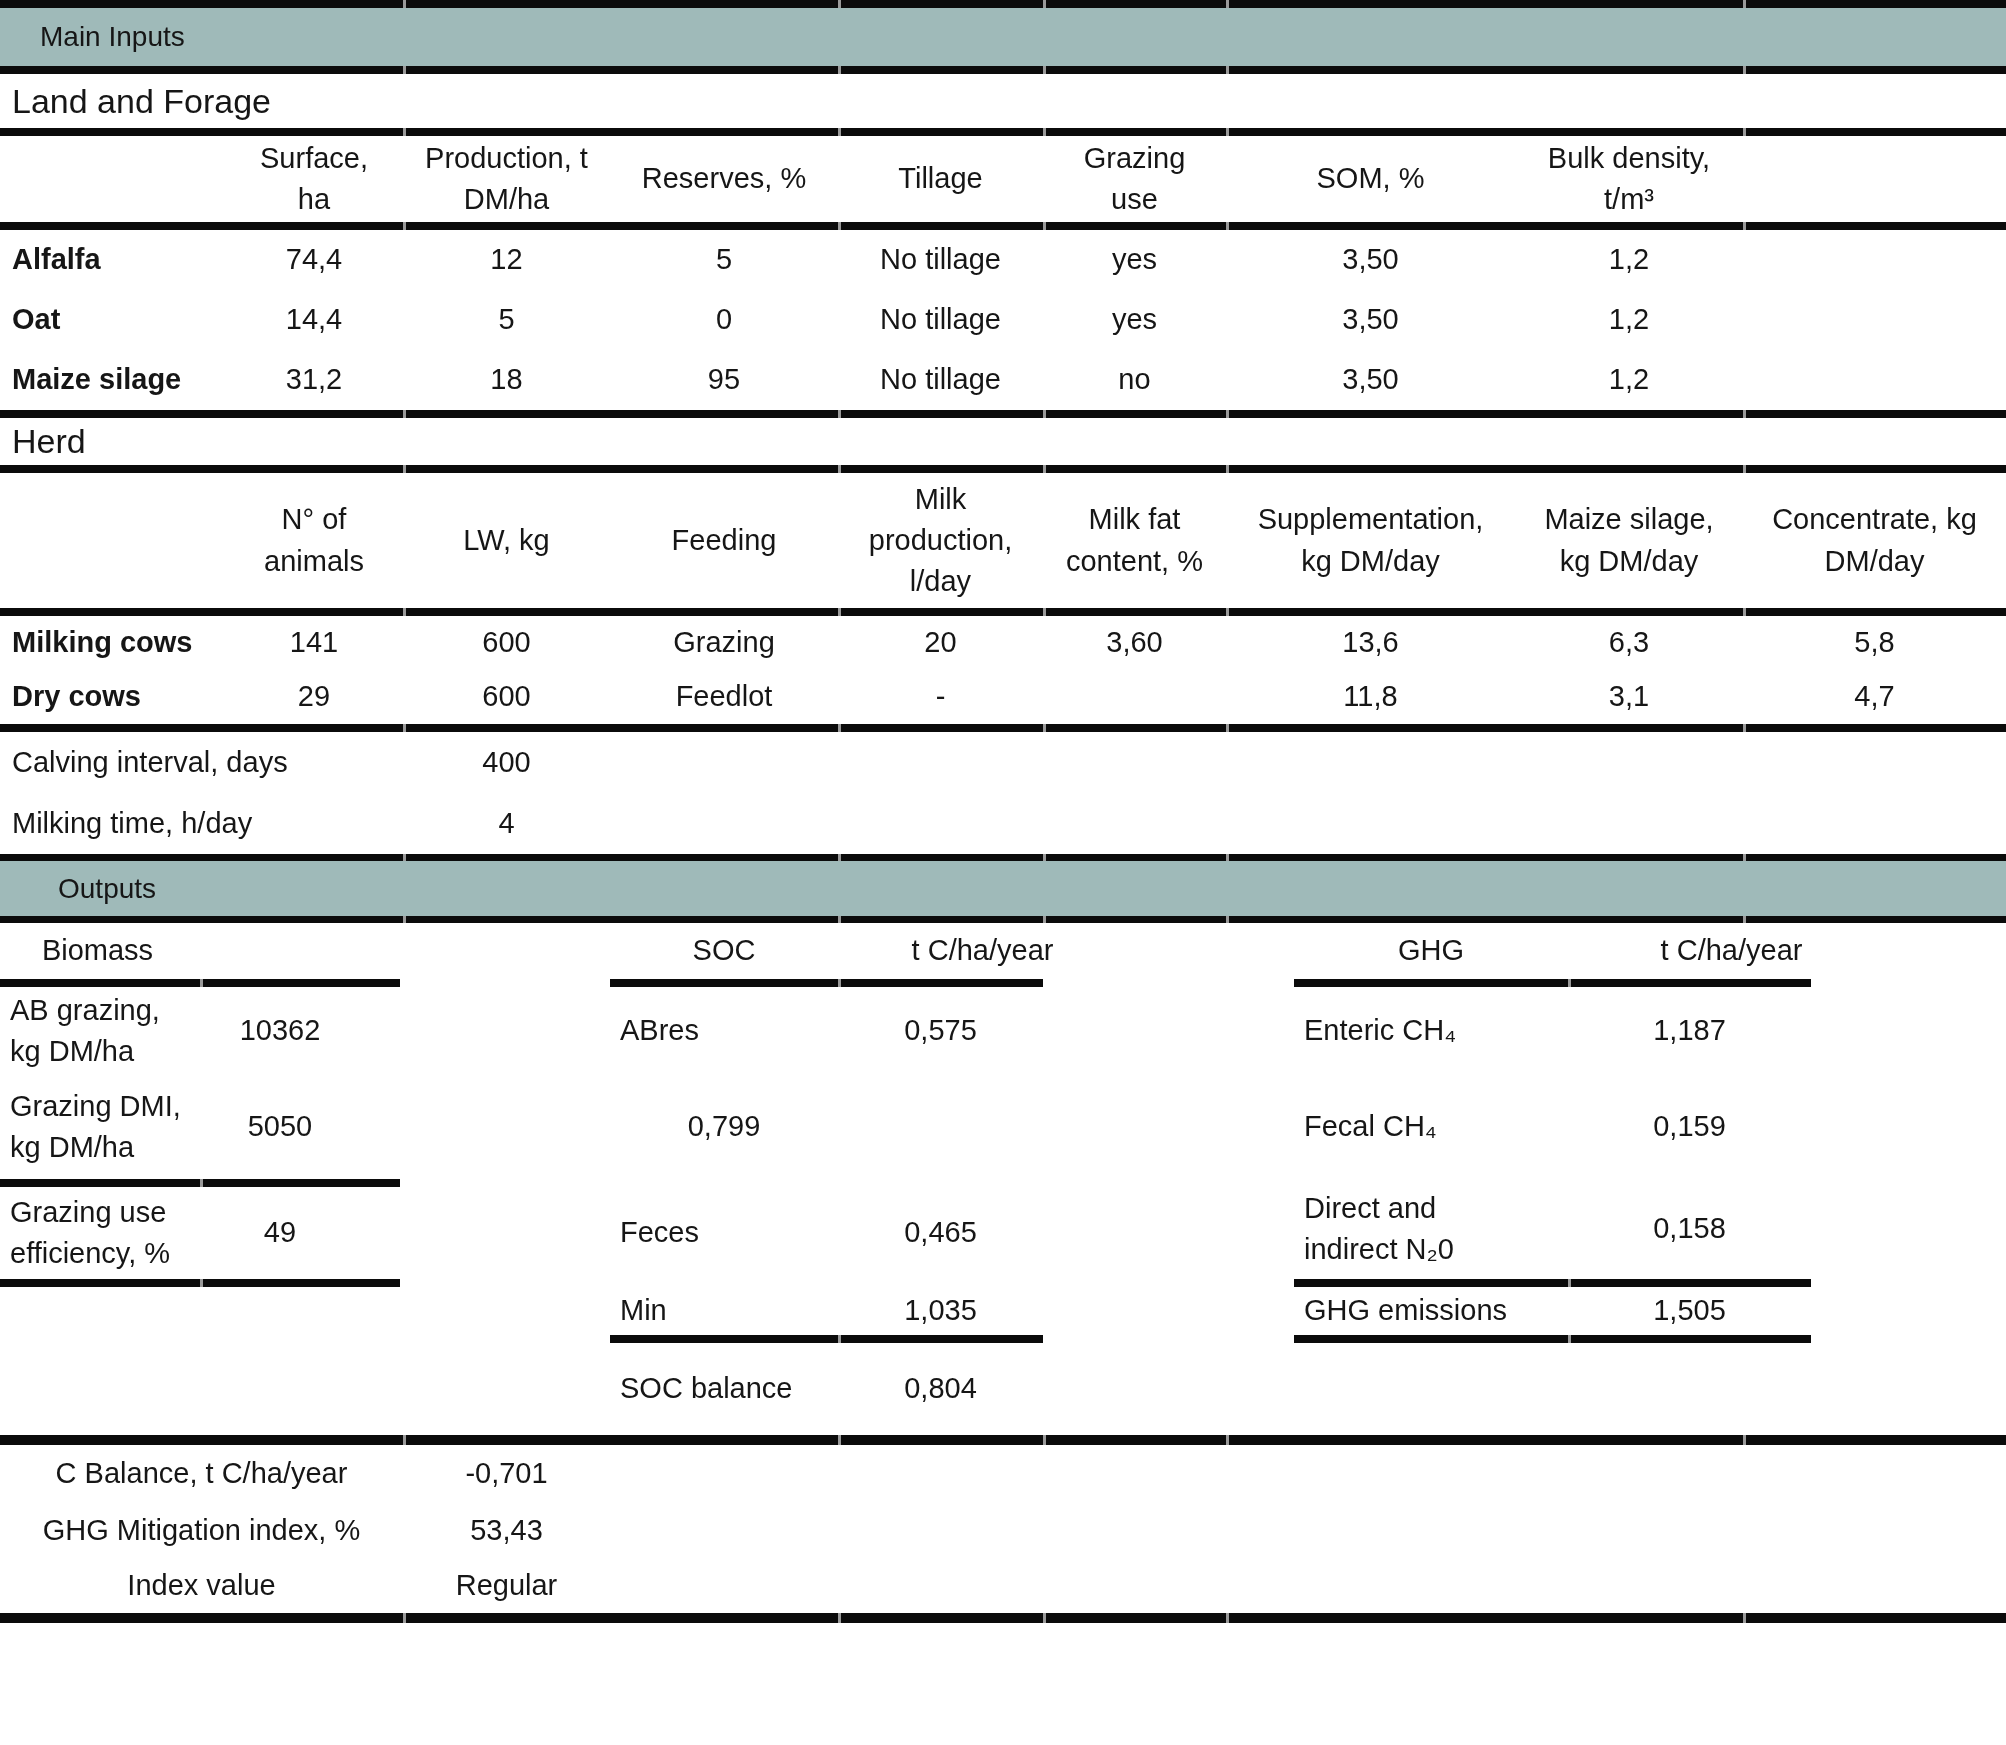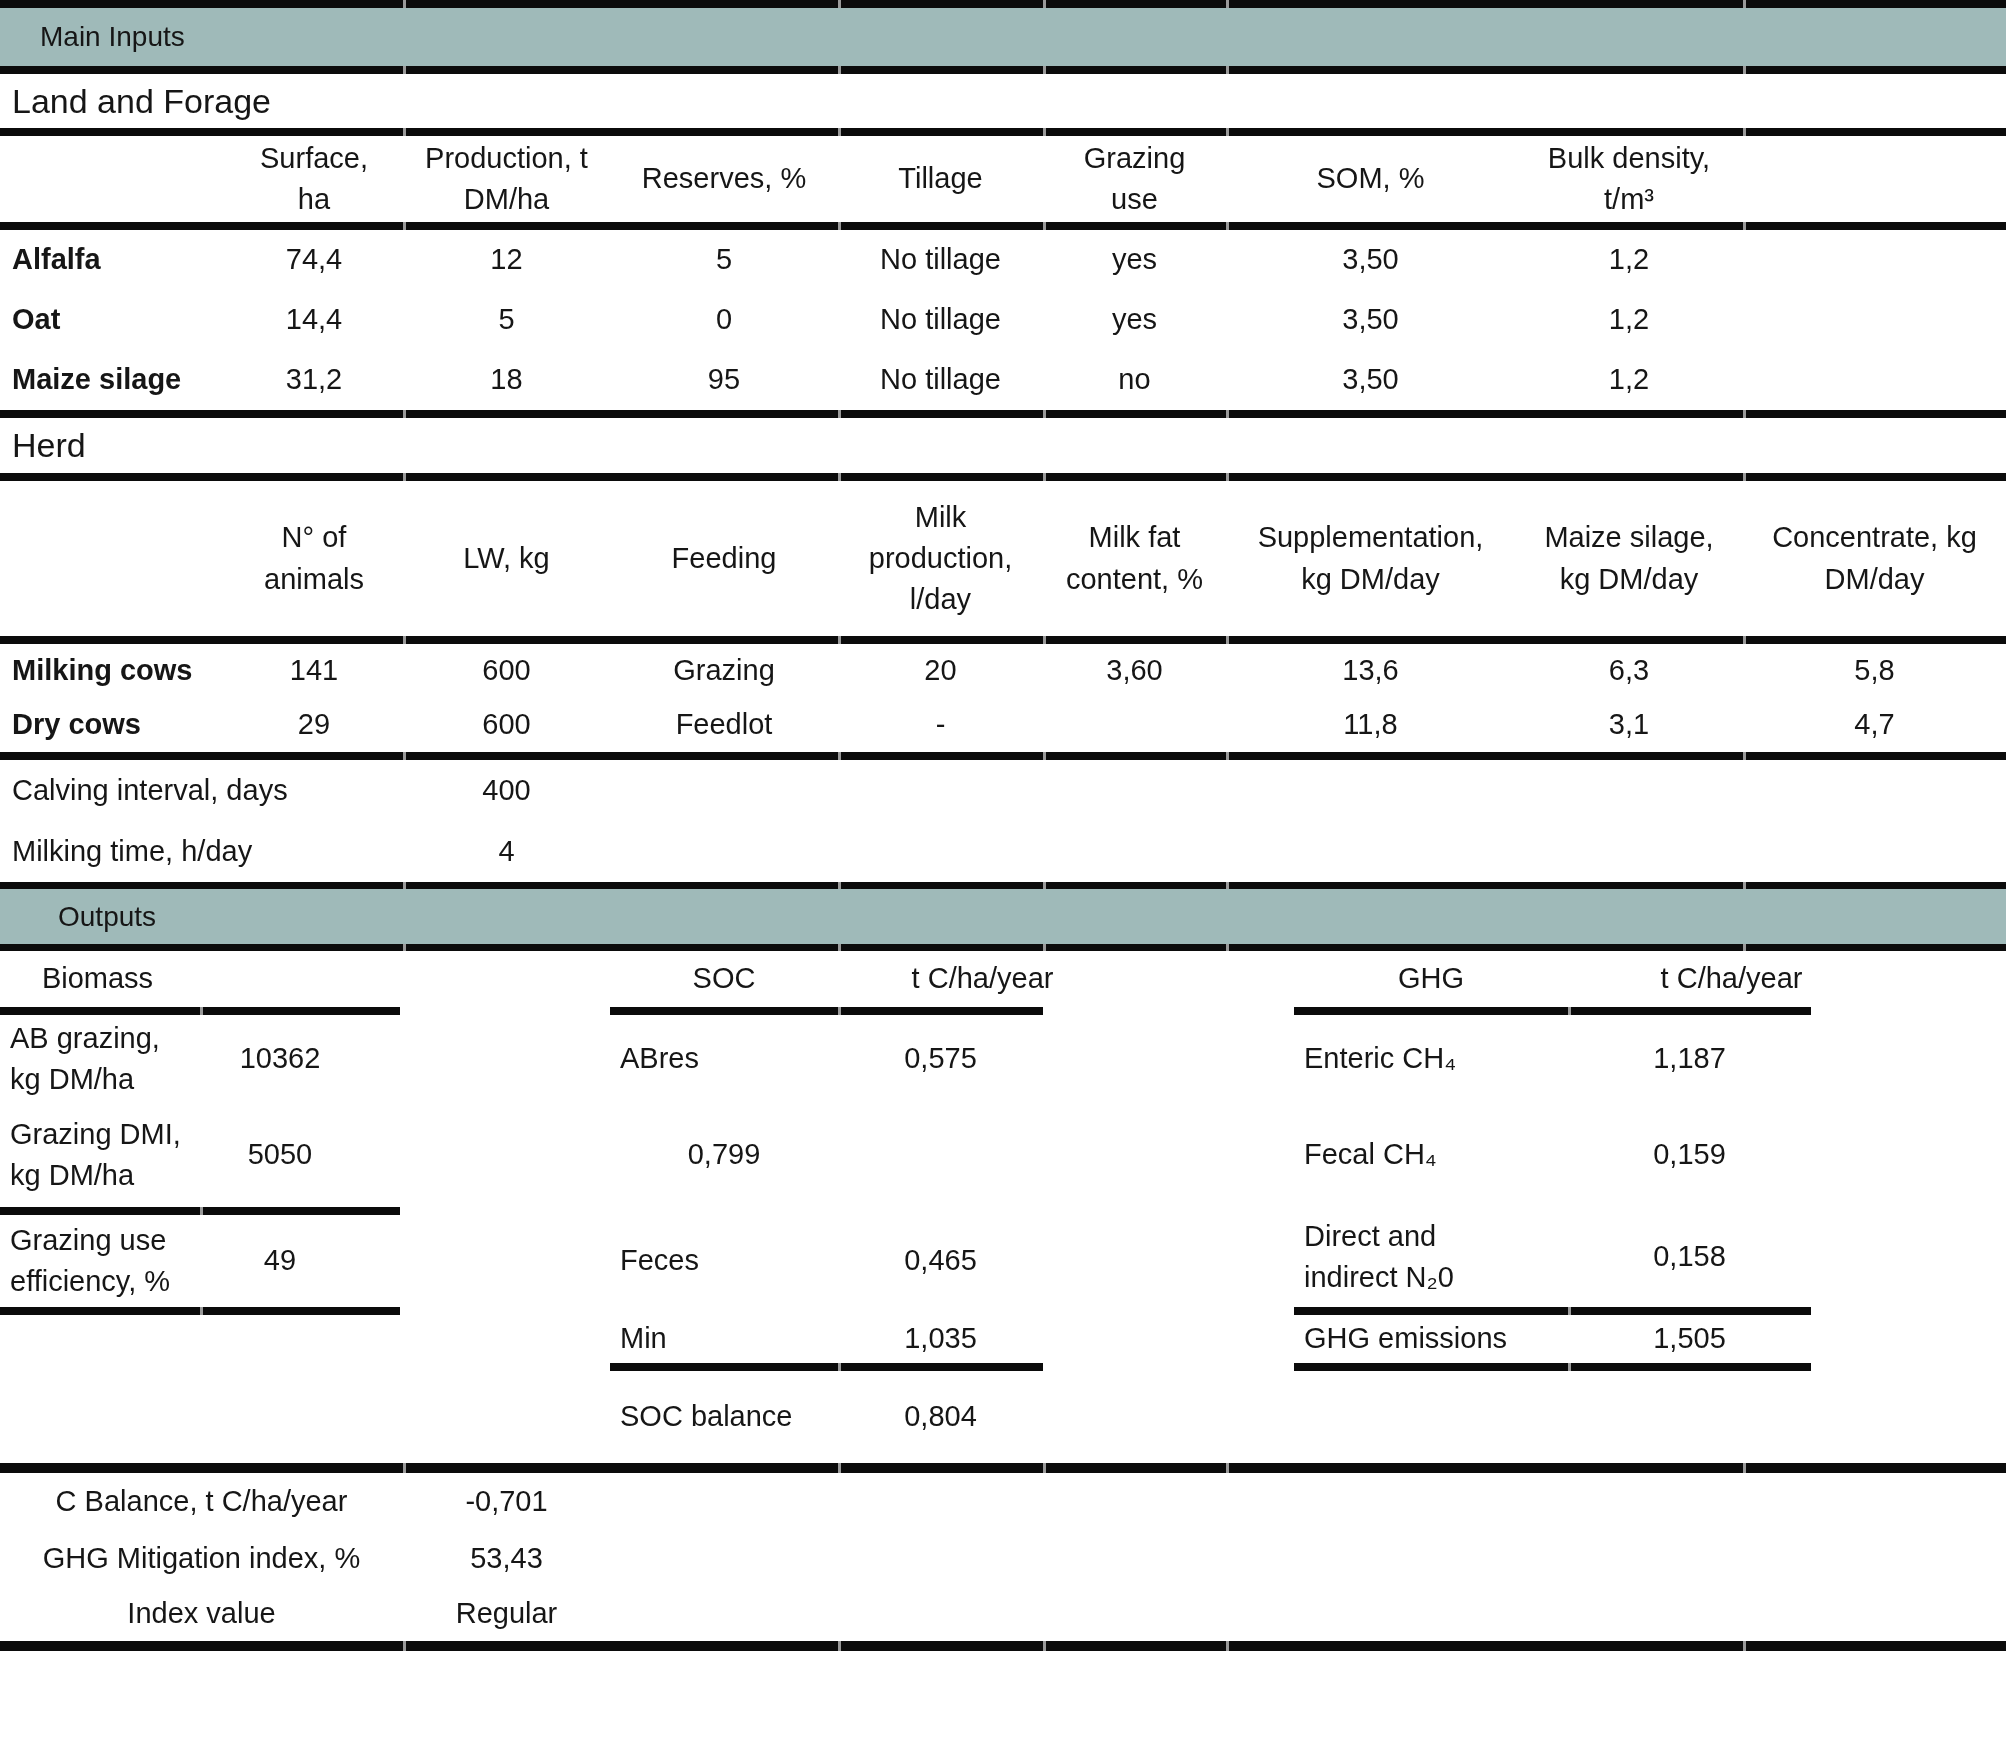--- a/index.html
+++ b/index.html
@@ -13,27 +13,27 @@
   .rule{position:relative;width:2006px;background:#0b0b0b;}
   .rule.grp{width:auto;}
   .r6{height:7px}.r8{height:8px}.r10{height:10px}
   .notch{position:absolute;top:0;bottom:0;width:3px;background:#9a9a9a;}
   
   .band{width:2006px;display:flex;align-items:center;background:#9fbab9;font-size:28px;}
   .band-main{height:58px;padding-left:40px;}
   .band-out{height:55px;padding-left:58px;}
   
   .subtitle{width:2006px;display:flex;align-items:center;padding-left:12px;font-size:34px;}
-  .sub-lf{height:54px}.sub-herd{height:55px}
+  .sub-lf{height:54px}.sub-herd{height:47px}
   
   .grid{display:grid;grid-template-columns:225px 178px 207px 228px 205px 183px 289px 228px 263px;width:2006px;}
   .grid>div{display:flex;align-items:center;justify-content:center;text-align:center;white-space:pre-line;}
   .grid>.lbl{justify-content:flex-start;text-align:left;padding-left:12px;font-weight:bold;}
   .fhead{height:86px}
-  .hhead{height:155px}
+  .hhead{height:135px}
   .frow{height:60px}
   .hrow{height:54px}
   
   .kv{display:grid;grid-template-columns:403px 207px 228px 1fr;width:2006px;}
   .kv>div{display:flex;align-items:center;}
   .kv .lbl{padding-left:12px;}
   .kv .val{justify-content:center;text-align:center;white-space:pre-line;}
   .kv .wide{grid-column:2/4;}
   .kv1{height:61px}.kv2{height:61px}.kv3{height:91px}
   

